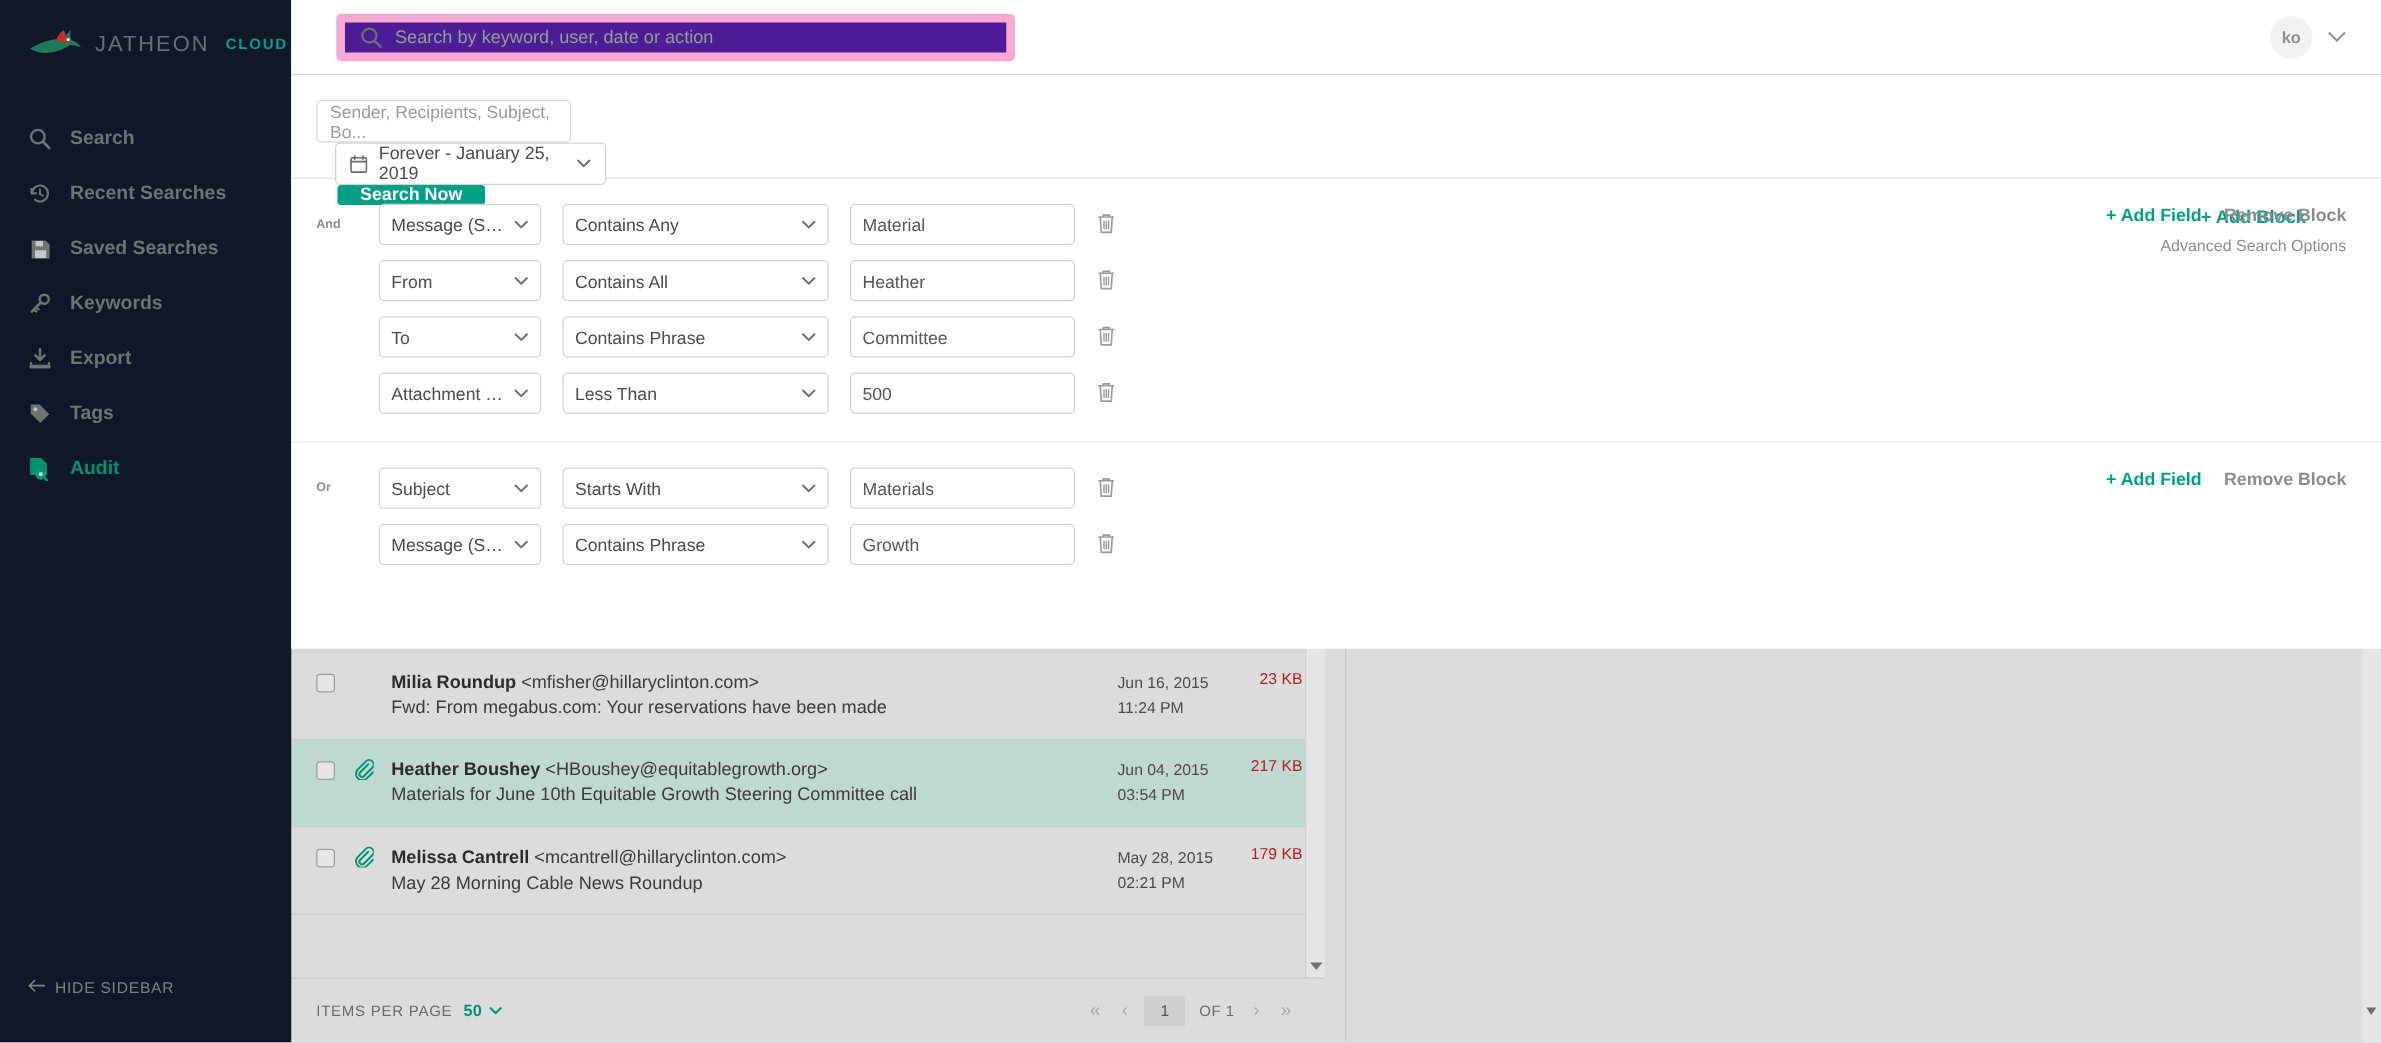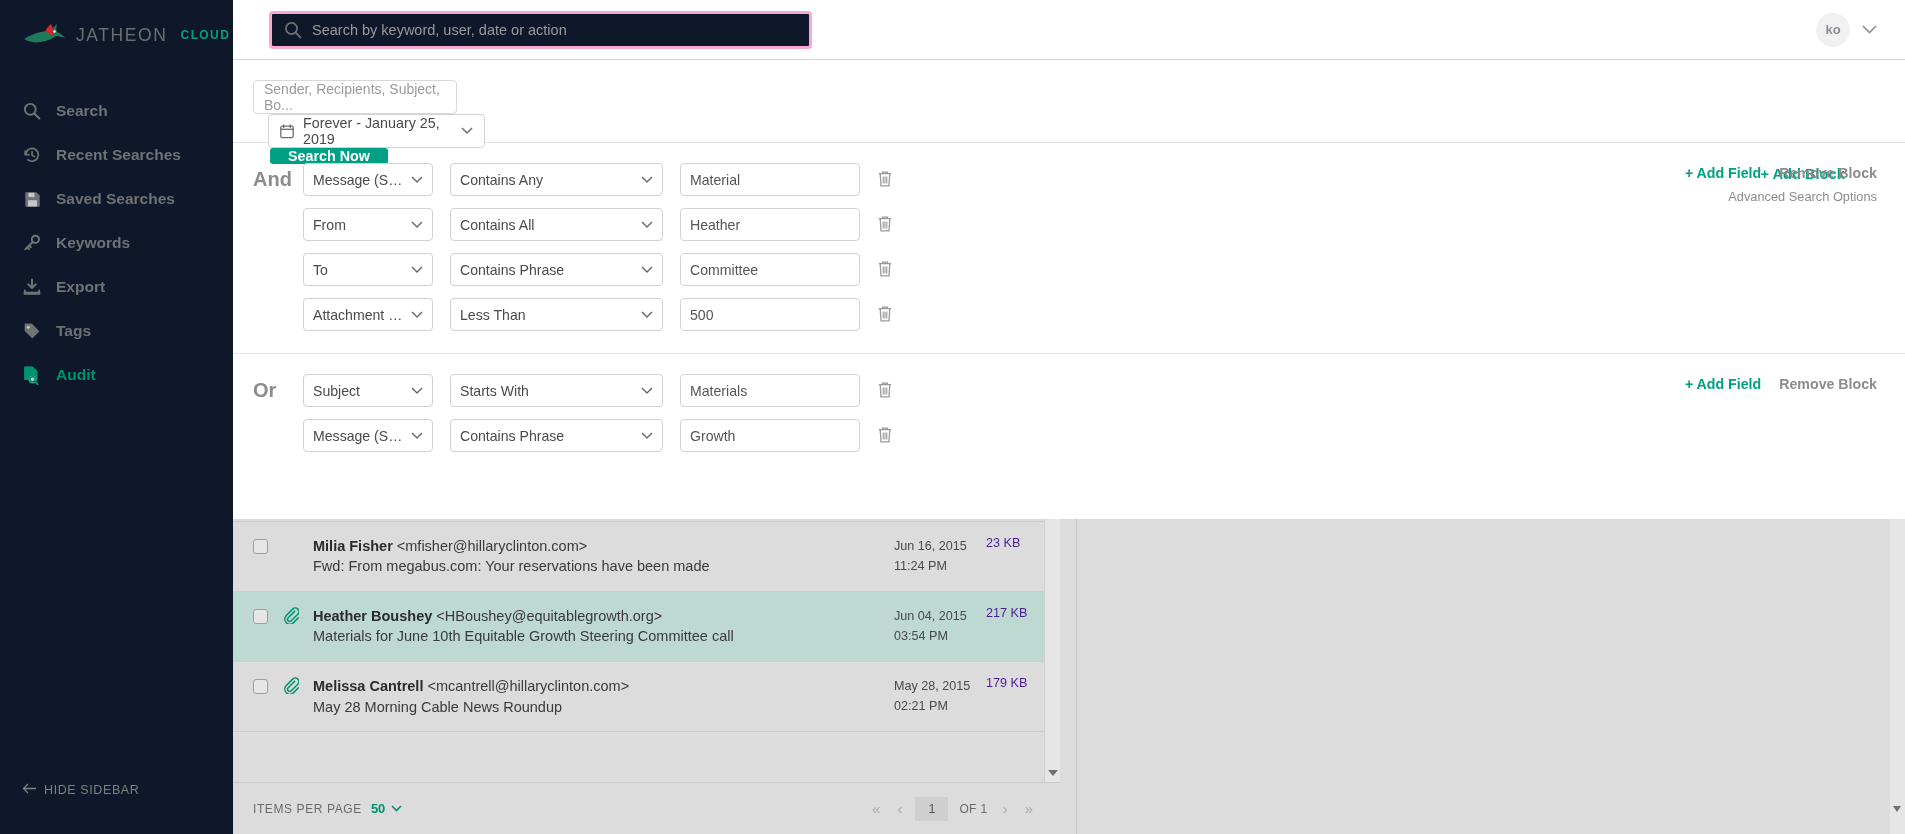--- a/index.html
+++ b/index.html
@@ -71,21 +71,21 @@
     margin-top: 3px; margin-right: 15px;
     cursor: pointer;
   }
   .mail-clip { width: 18px; flex: 0 0 18px; margin-right: 12px; margin-top: 1px; color: #00926f; }
   .mail-main { flex: 1 1 auto; min-width: 0; padding-right: 10px; }
   .mail-from { font-size: 14.5px; color: #2b2b2b; line-height: 1.42; }
   .mail-from b { font-weight: 700; }
   .mail-from span.addr { font-weight: 400; color: #3a3a3a; }
   .mail-subj { font-size: 14.5px; color: #3a3a3a; line-height: 1.42; }
   .mail-date { flex: 0 0 92px; font-size: 12.6px; color: #4a4a4a; line-height: 1.6; text-align: left; }
-  .mail-size { flex: 0 0 62px; font-size: 12.6px; color: #4c1d95; padding-right: 6px; }
+  .mail-size { flex: 0 0 62px; font-size: 12.6px; color: #b91c1c; text-align: right; padding-right: 6px; }
 
   
   .list-scrollbar {
     position: absolute; right: 0; top: 0; bottom: 0; width: 16px;
     background: #e6e6e6; border-left: 1px solid #cfcfcf;
   }
   .list-scrollbar .thumb {
     position: absolute; left: 2px; width: 12px; top: 86px; height: 388px;
     background: #b6b6b6; border-radius: 1px;
   }
@@ -135,21 +135,21 @@
 
   
   .topbar {
     position: absolute; left: 233px; top: 0; right: 0; height: 60px;
     background: #ffffff; border-bottom: 1px solid #d6d6d6;
     display: flex; align-items: center; z-index: 20;
   }
   .top-search {
     position: relative; margin-left: 36px;
     width: 543px; height: 38px;
-    border: 3px solid #f9a8d4; border-radius: 4px; background: #0f172a;
+    border: 7px solid #f9a8d4; border-radius: 4px; background: #4c1d95;
     display: flex; align-items: center; padding-left: 12px; gap: 10px;
   }
   .top-search input {
     border: 0; outline: 0; font-size: 14.5px; color: #8b8b8b;
     font-family: "Liberation Sans", sans-serif; flex: 1; background: transparent;
   }
   .top-search input::placeholder { color: #9a9a9a; }
   .user-chip { margin-left: auto; margin-right: 28px; display: flex; align-items: center; gap: 12px; cursor: pointer; }
   .avatar {
     width: 34px; height: 34px; border-radius: 50%;
@@ -188,21 +188,21 @@
     font-family: "Liberation Sans", sans-serif;
   }
   .head-right { margin-left: auto; text-align: right; padding-right: 28px; padding-top: 2px; }
   .add-block { color: #00a085; font-size: 14.6px; font-weight: 700; cursor: pointer; text-align: center; }
   .adv-opts { color: #8c8c8c; font-size: 12.8px; margin-top: 7px; }
 
   .block { border-bottom: 1px solid #e8e8e8; padding: 14px 0 16px 0; position: relative; }
   .block:last-child { border-bottom: 0; }
   .crit-row { display: flex; align-items: center; height: 45px; padding-left: 20px; }
   .conj {
-    width: 50px; flex: 0 0 50px; font-size: 20px; font-weight: 700; color: #8c8c8c;
+    width: 50px; flex: 0 0 50px; font-size: 10px; font-weight: 700; color: #8c8c8c;
   }
   .sel {
     width: 130px; height: 33px; border: 1px solid #d2d2d2; border-radius: 4px; background: #fff;
     display: flex; align-items: center; padding: 0 9px;
     font-size: 14.1px; color: #4a4a4a; cursor: pointer; margin-right: 17px;
   }
   .sel .txt { overflow: hidden; white-space: nowrap; text-overflow: ellipsis; }
   .sel .caret { margin-left: auto; padding-left: 6px; color: #6d6d6d; }
   .sel.op { width: 213px; }
   .sel.val {
@@ -243,21 +243,21 @@
               <div class="mail-date">
                 <div>Jun 19, 2015</div>
                 <div>06:12 PM</div>
               </div>
               <div class="mail-size">48 KB</div>
             </div>
             <div class="mail-row">
               <div class="mail-check"></div>
               <div class="mail-clip empty"></div>
               <div class="mail-main">
-                <div class="mail-from"><b>Milia Fisher</b><span class="addr"> &lt;mfisher@hillaryclinton.com&gt;</span></div>
+                <div class="mail-from"><b>Milia Roundup</b><span class="addr"> &lt;mfisher@hillaryclinton.com&gt;</span></div>
                 <div class="mail-subj">Fwd: From megabus.com: Your reservations have been made</div>
               </div>
               <div class="mail-date">
                 <div>Jun 16, 2015</div>
                 <div>11:24 PM</div>
               </div>
               <div class="mail-size">23 KB</div>
             </div>
             <div class="mail-row selected">
               <div class="mail-check"></div>

